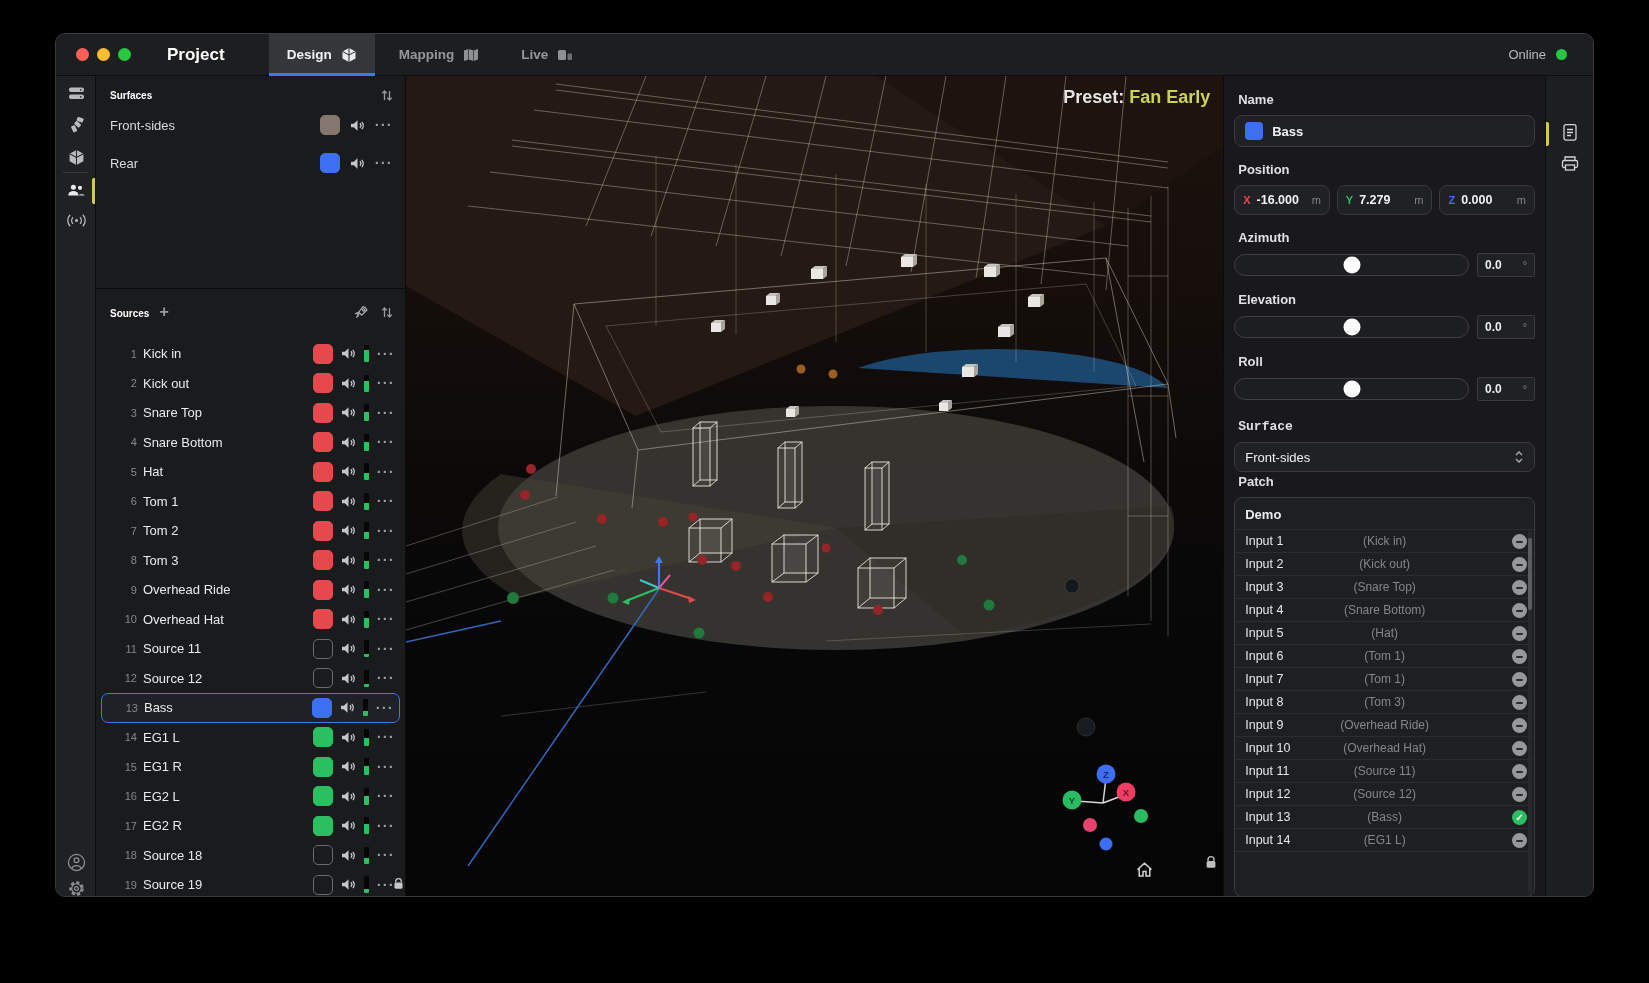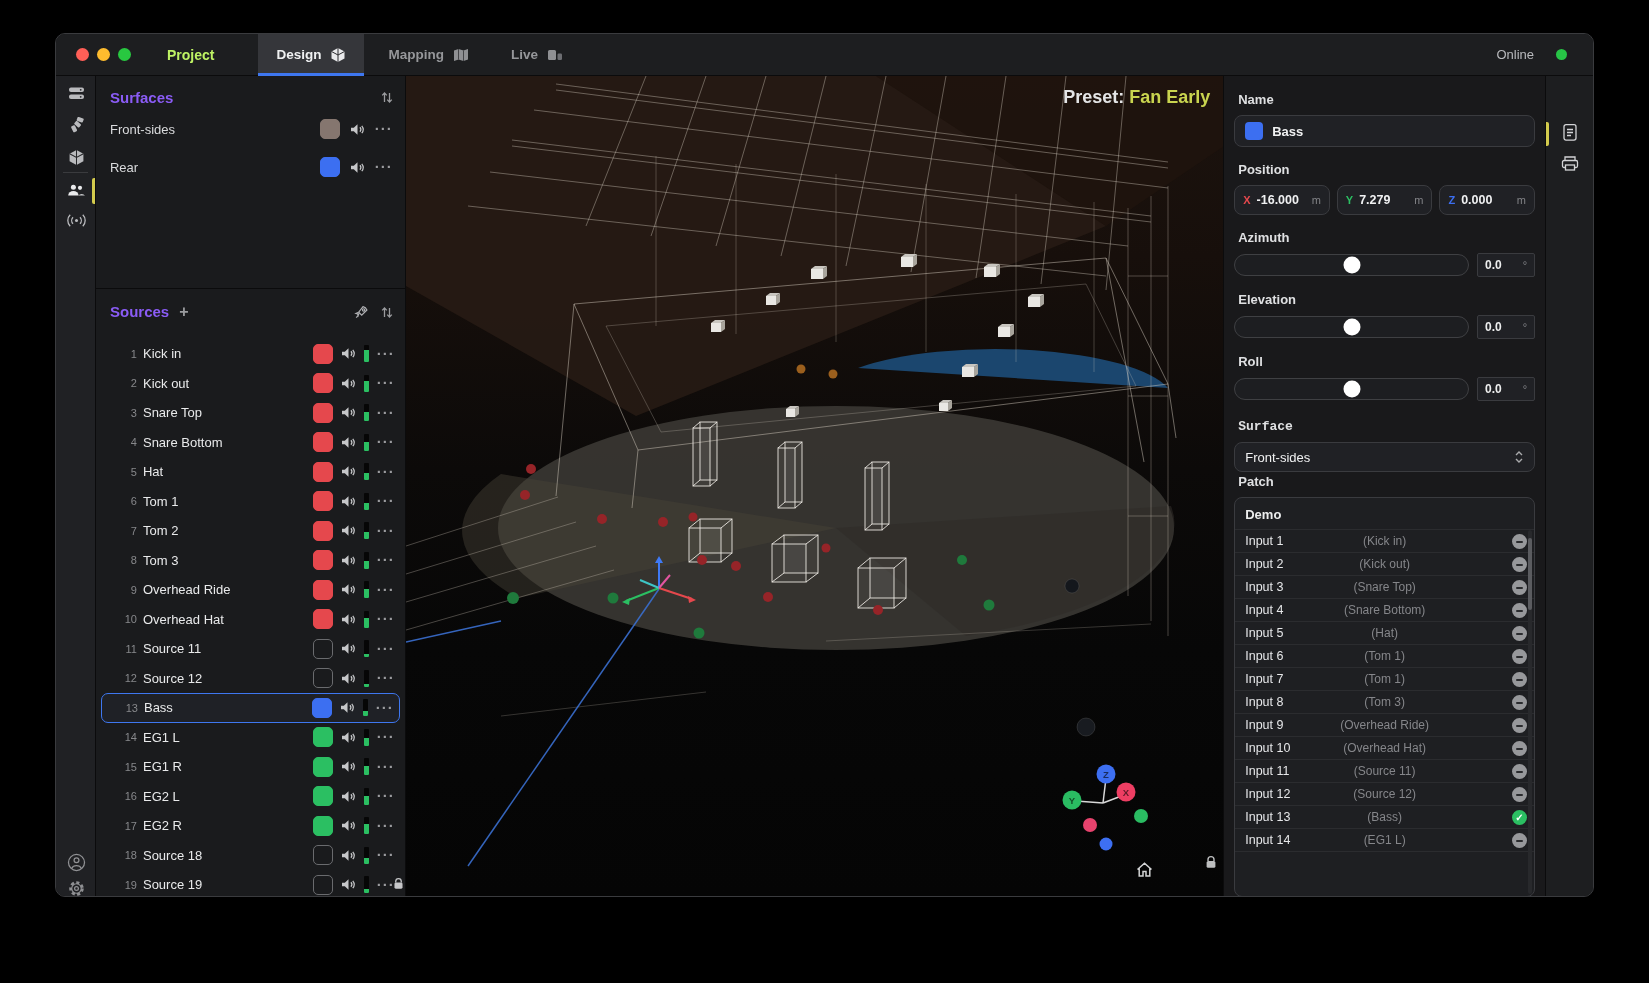--- a/index.html
+++ b/index.html
@@ -9,45 +9,45 @@
   
   .window { position:absolute; left:55px; top:33px; width:1539px; height:864px;
     background:#161719; border-radius:10px; overflow:hidden;
     border:1px solid #3a3b3e; box-shadow:0 18px 60px rgba(0,0,0,.7); }
 
   
   .titlebar { height:42px; background:#1d1e20; display:flex; align-items:center; border-bottom:1px solid #0b0b0c; }
   .lights { display:flex; gap:8px; padding-left:20px; }
   .light { width:13px; height:13px; border-radius:50%; }
   .light.r { background:#ff5f57; } .light.y { background:#febc2e; } .light.g { background:#28c840; }
-  .tb-project { color:#bef264; font-size:14px; font-weight:700; margin-left:36px; }
+  .tb-project { color:#ffffff; font-size:17px; font-weight:700; margin-left:36px; }
   .tab { height:42px; display:flex; align-items:center; gap:9px; padding:0 18px; color:#96979a; font-size:13.5px; font-weight:600; position:relative; }
   .tab.active { background:#35363a; color:#f0f1f2; margin-left:44px; }
   .tab.active::after { content:""; position:absolute; left:0; right:0; bottom:0; height:3px; background:#3e77f0; }
   .tab.plain { margin-left:6px; }
-  .tb-right { margin-left:auto; display:flex; align-items:center; gap:22px; padding-right:26px; }
+  .tb-right { margin-left:auto; display:flex; align-items:center; gap:10px; padding-right:26px; }
   .tb-online { color:#b9babd; font-size:13px; }
   .dot-online { width:11px; height:11px; border-radius:50%; background:#27c446; }
 
   
   .content { display:flex; height:821px; }
   .rail { width:40px; background:#202124; border-right:1px solid #0b0b0c; position:relative; }
   .rail-ic { position:absolute; left:0; width:40px; display:flex; justify-content:center; }
   .rail-div { position:absolute; left:7px; right:7px; height:1px; background:#3a3b3e; }
   .rail-active-bar { position:absolute; right:0; width:3px; height:26px; border-radius:2px 0 0 2px; background:#d3cb4d; }
 
   .leftpanel { width:310px; background:#1a1b1d; border-right:1px solid #0b0b0c; display:flex; flex-direction:column; overflow:hidden; }
   .viewport { width:818px; position:relative; background:linear-gradient(180deg,#1c130e 0%, #170f0b 22%, #0c0a09 48%, #070707 70%, #050505 100%); overflow:hidden; }
   .rightpanel { width:322px; background:#19191b; border-left:1px solid #0b0b0c; display:flex; flex-direction:column; overflow:hidden; }
   .rightrail { width:48px; background:#1d1e20; border-left:1px solid #0b0b0c; position:relative; }
 
   
   .surf-block { height:213px; border-bottom:1px solid #0b0b0c; padding-top:13px; }
   .panel-head { display:flex; align-items:center; padding:0 12px 0 14px; }
-  .panel-title { color:#8b5cf6; font-size:15px; font-weight:700; }
+  .panel-title { color:#ffffff; font-size:10px; font-weight:700; }
   .head-right { margin-left:auto; display:flex; align-items:center; gap:12px; }
   .surf-row { height:30px; display:flex; align-items:center; padding:0 12px 0 14px; margin-top:8px; }
   .surf-name { color:#d9dadc; font-size:13px; }
   .row-icons { margin-left:auto; display:flex; align-items:center; gap:10px; }
   .swatch { width:20px; height:20px; border-radius:5px; border:1px solid #6a6b6e; background:transparent; }
   .dots { color:#9b9c9f; font-size:15px; font-weight:700; letter-spacing:1px; line-height:10px; }
 
   
   .src-block { flex:1; padding-top:14px; overflow:hidden; }
   .src-title-wrap { display:flex; align-items:baseline; gap:10px;text-align:center; }

